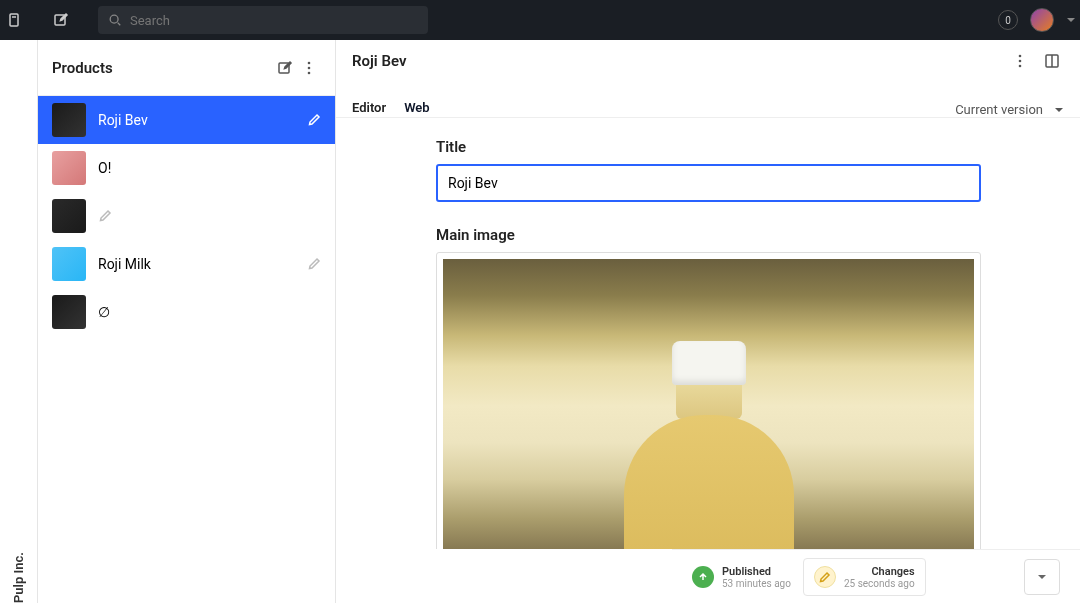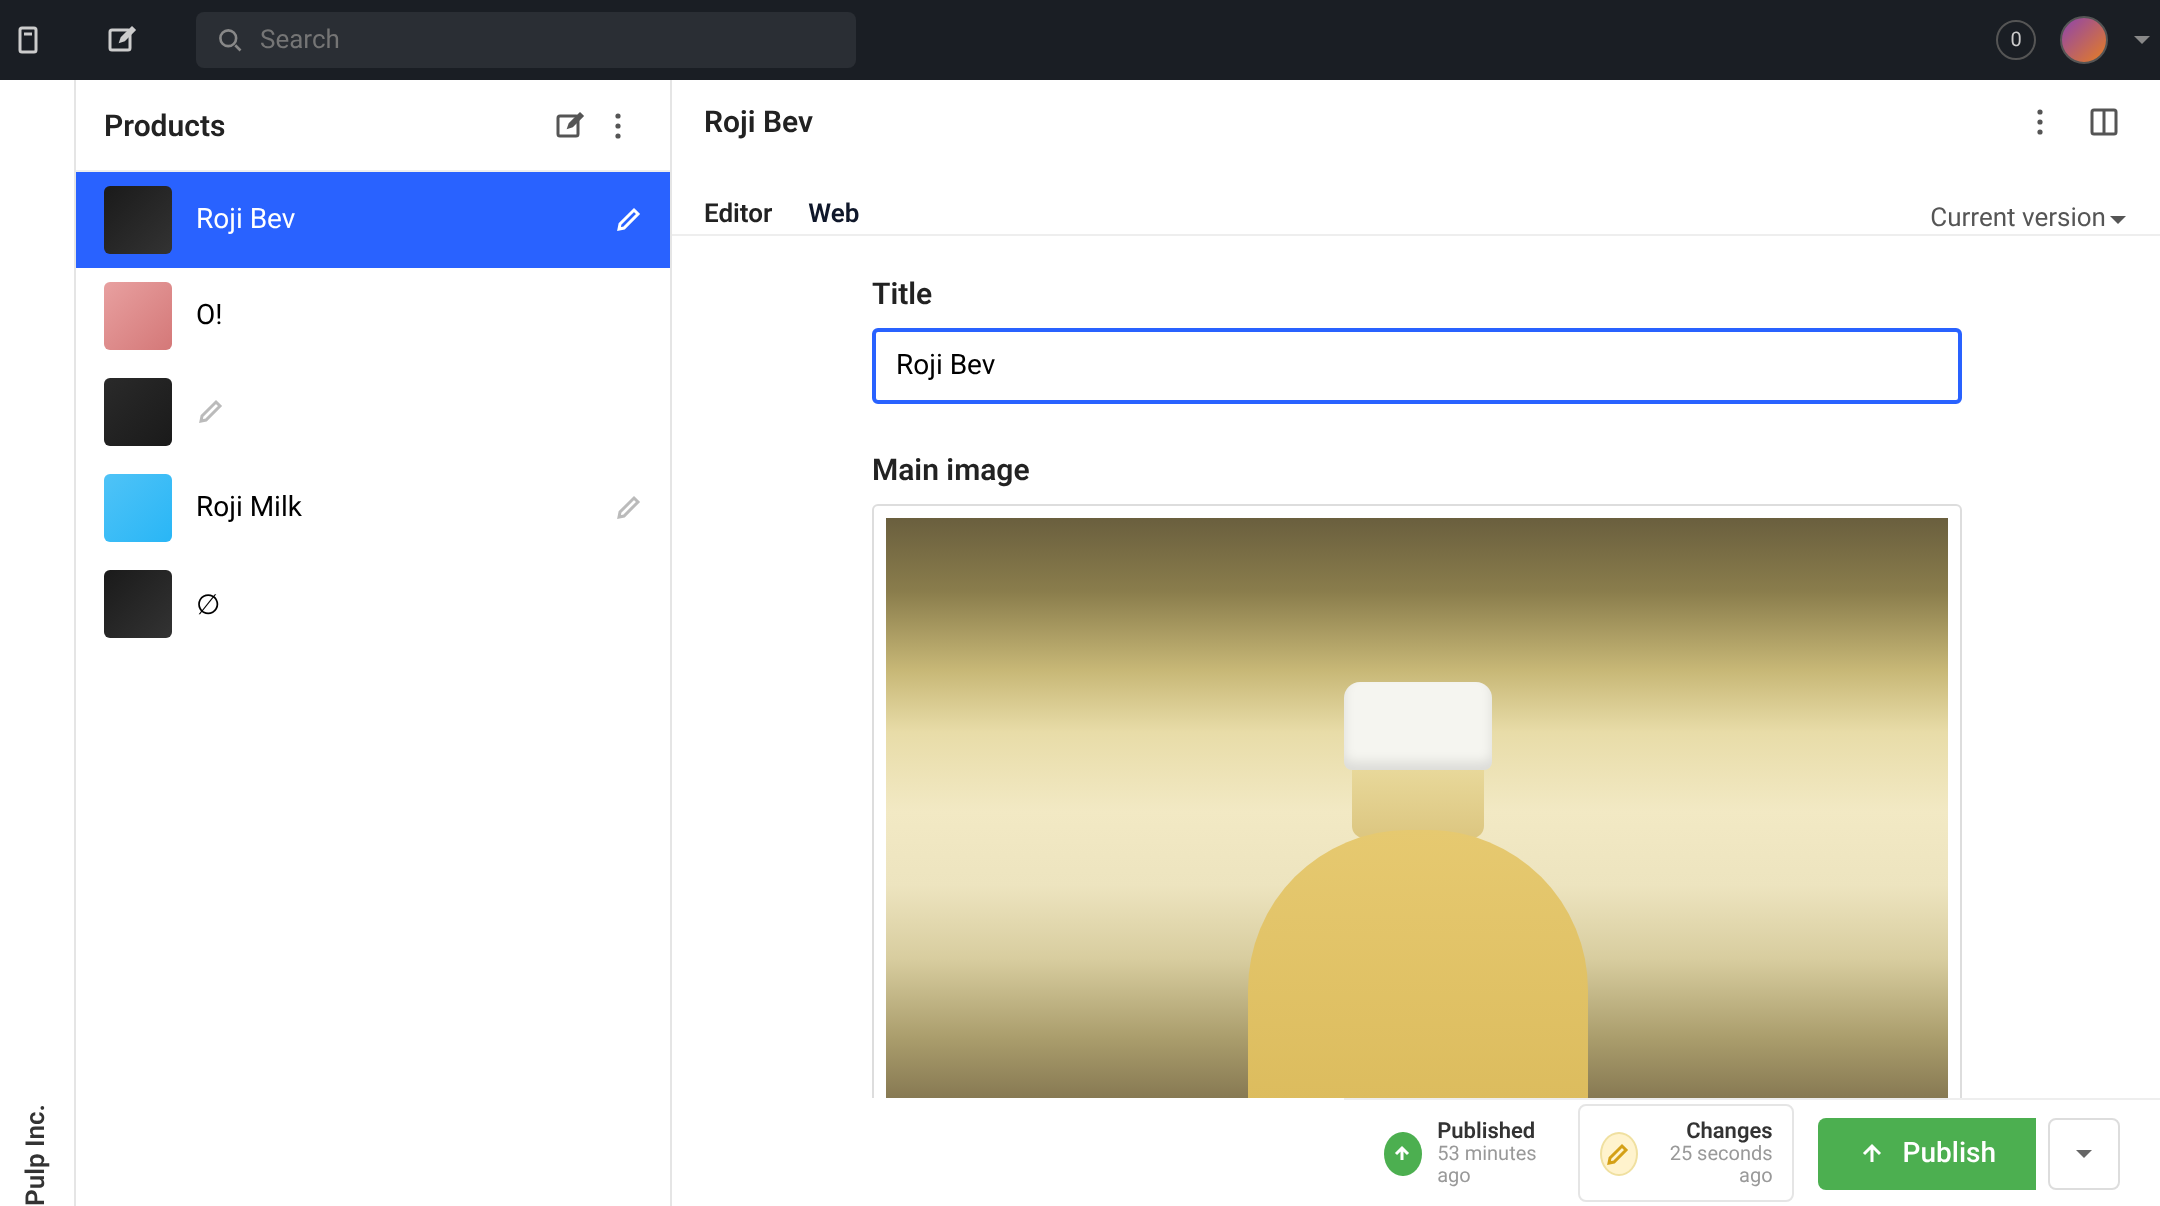--- a/index.html
+++ b/index.html
@@ -16,41 +16,41 @@
     .avatar { width: 24px; height: 24px; border-radius: 50%; background: linear-gradient(135deg, #8e44ad, #e67e22); border: 1px solid #555; }
     .chevron-down { color: #888; }
 
     
     .main { flex: 1; display: flex; min-height: 0; }
     .org-strip { width: 38px; border-right: 1px solid #e5e5e5; display: flex; justify-content: center; padding-top: 14px; }
     .org-name { writing-mode: vertical-rl; font-size: 13px; font-weight: 600; color: #333; transform: rotate(180deg); }
 
     
     .left-panel { width: 298px; border-right: 1px solid #e5e5e5; display: flex; flex-direction: column; }
-    .left-header { height: 46px; display: flex; align-items: center; padding: 0 14px; border-bottom: 1px solid #eee; }
+    .left-header { height: 56px; display: flex; align-items: center; padding: 0 14px; border-bottom: 1px solid #eee; }
     .left-header h2 { font-size: 15px; font-weight: 600; color: #222; flex: 1; }
     .icon-btn { width: 24px; height: 24px; display: flex; align-items: center; justify-content: center; cursor: pointer; color: #555; border-radius: 3px; }
     .product-list { flex: 1; overflow-y: auto; }
     .product-item { height: 48px; display: flex; align-items: center; padding: 0 14px; gap: 12px; cursor: pointer; position: relative; }
     .product-item.active { background: #2962ff; color: #fff; }
     .product-thumb { width: 34px; height: 34px; border-radius: 3px; flex-shrink: 0; }
     .product-name { font-size: 14px; flex: 1; }
     .product-item .edit-icon { color: #bbb; visibility: hidden; }
     .product-item:hover .edit-icon, .product-item .edit-icon.show { visibility: visible; }
     .product-item.active .edit-icon { color: #fff; visibility: visible; }
 
     
     .right-panel { flex: 1; display: flex; flex-direction: column; min-width: 0; }
     .doc-header { height: 42px; display: flex; align-items: center; padding: 0 16px; }
     .doc-title { font-size: 15px; font-weight: 600; color: #222; flex: 1; }
     .doc-header-icons { display: flex; gap: 8px; }
     .tabs-row { height: 36px; display: flex; align-items: flex-end; padding: 0 16px; gap: 18px; border-bottom: 1px solid #eee; }
     .tab { font-size: 13px; font-weight: 600; color: #0f172a; cursor: pointer; padding-bottom: 2px; }
     .tab.active { color: #222; }
-    .version-select { margin-left: auto; font-size: 13px; color: #555; display: flex; align-items: center; gap: 1px; cursor: pointer; }
+    .version-select { margin-left: auto; font-size: 13px; color: #555; display: flex; align-items: center; gap: 11px; cursor: pointer; }
 
     .doc-body { flex: 1; overflow-y: auto; padding: 20px 16px 0 100px; }
     .field-label { font-size: 15px; font-weight: 600; color: #222; margin-bottom: 8px; }
     .title-input { width: 545px; height: 38px; border: 2px solid #2962ff; border-radius: 3px; padding: 0 10px; font-size: 14px; outline: none; margin-bottom: 24px; }
     .main-image-box { width: 545px; border: 1px solid #ddd; border-radius: 3px; padding: 6px; }
     .main-image { width: 100%; height: 306px; background: linear-gradient(to bottom,
       #6a5f3e 0%, #8a7d4c 12%, #c8b877 25%, #e8dca8 35%, #f2e9c4 48%,
       #ede4bf 60%, #d8cd9f 72%, #aa9d6c 85%, #746645 100%);
       position: relative; overflow: hidden; }
     .bottle { position: absolute; left: 50%; transform: translateX(-50%); bottom: -30px; width: 170px; }
@@ -246,26 +246,20 @@
           <svg width="12" height="12" viewBox="0 0 12 12" fill="none" stroke="currentColor" stroke-width="1.5">
               <path d="M8 2l2 2-6 6-2.5.5.5-2.5z"></path>
             </svg>
         </div>
         <div class="status-text">
           <span class="status-label">Changes</span>
           <span class="status-time">25 seconds ago</span>
         </div>
       </div>
       <div class="publish-wrap">
-        <button class="publish-btn">
-          <svg width="14" height="14" viewBox="0 0 14 14" fill="none" stroke="currentColor" stroke-width="1.5">
-              <path d="M7 11V3M3 7l4-4 4 4"></path>
-            </svg>
-          <span>Publish</span>
-        </button>
         <div class="publish-more">
           <svg width="12" height="12" viewBox="0 0 12 12" fill="#666">
               <path d="M2 4l4 4 4-4z"></path>
             </svg>
         </div>
       </div>
     </div>
   </div>
 </div>
 

